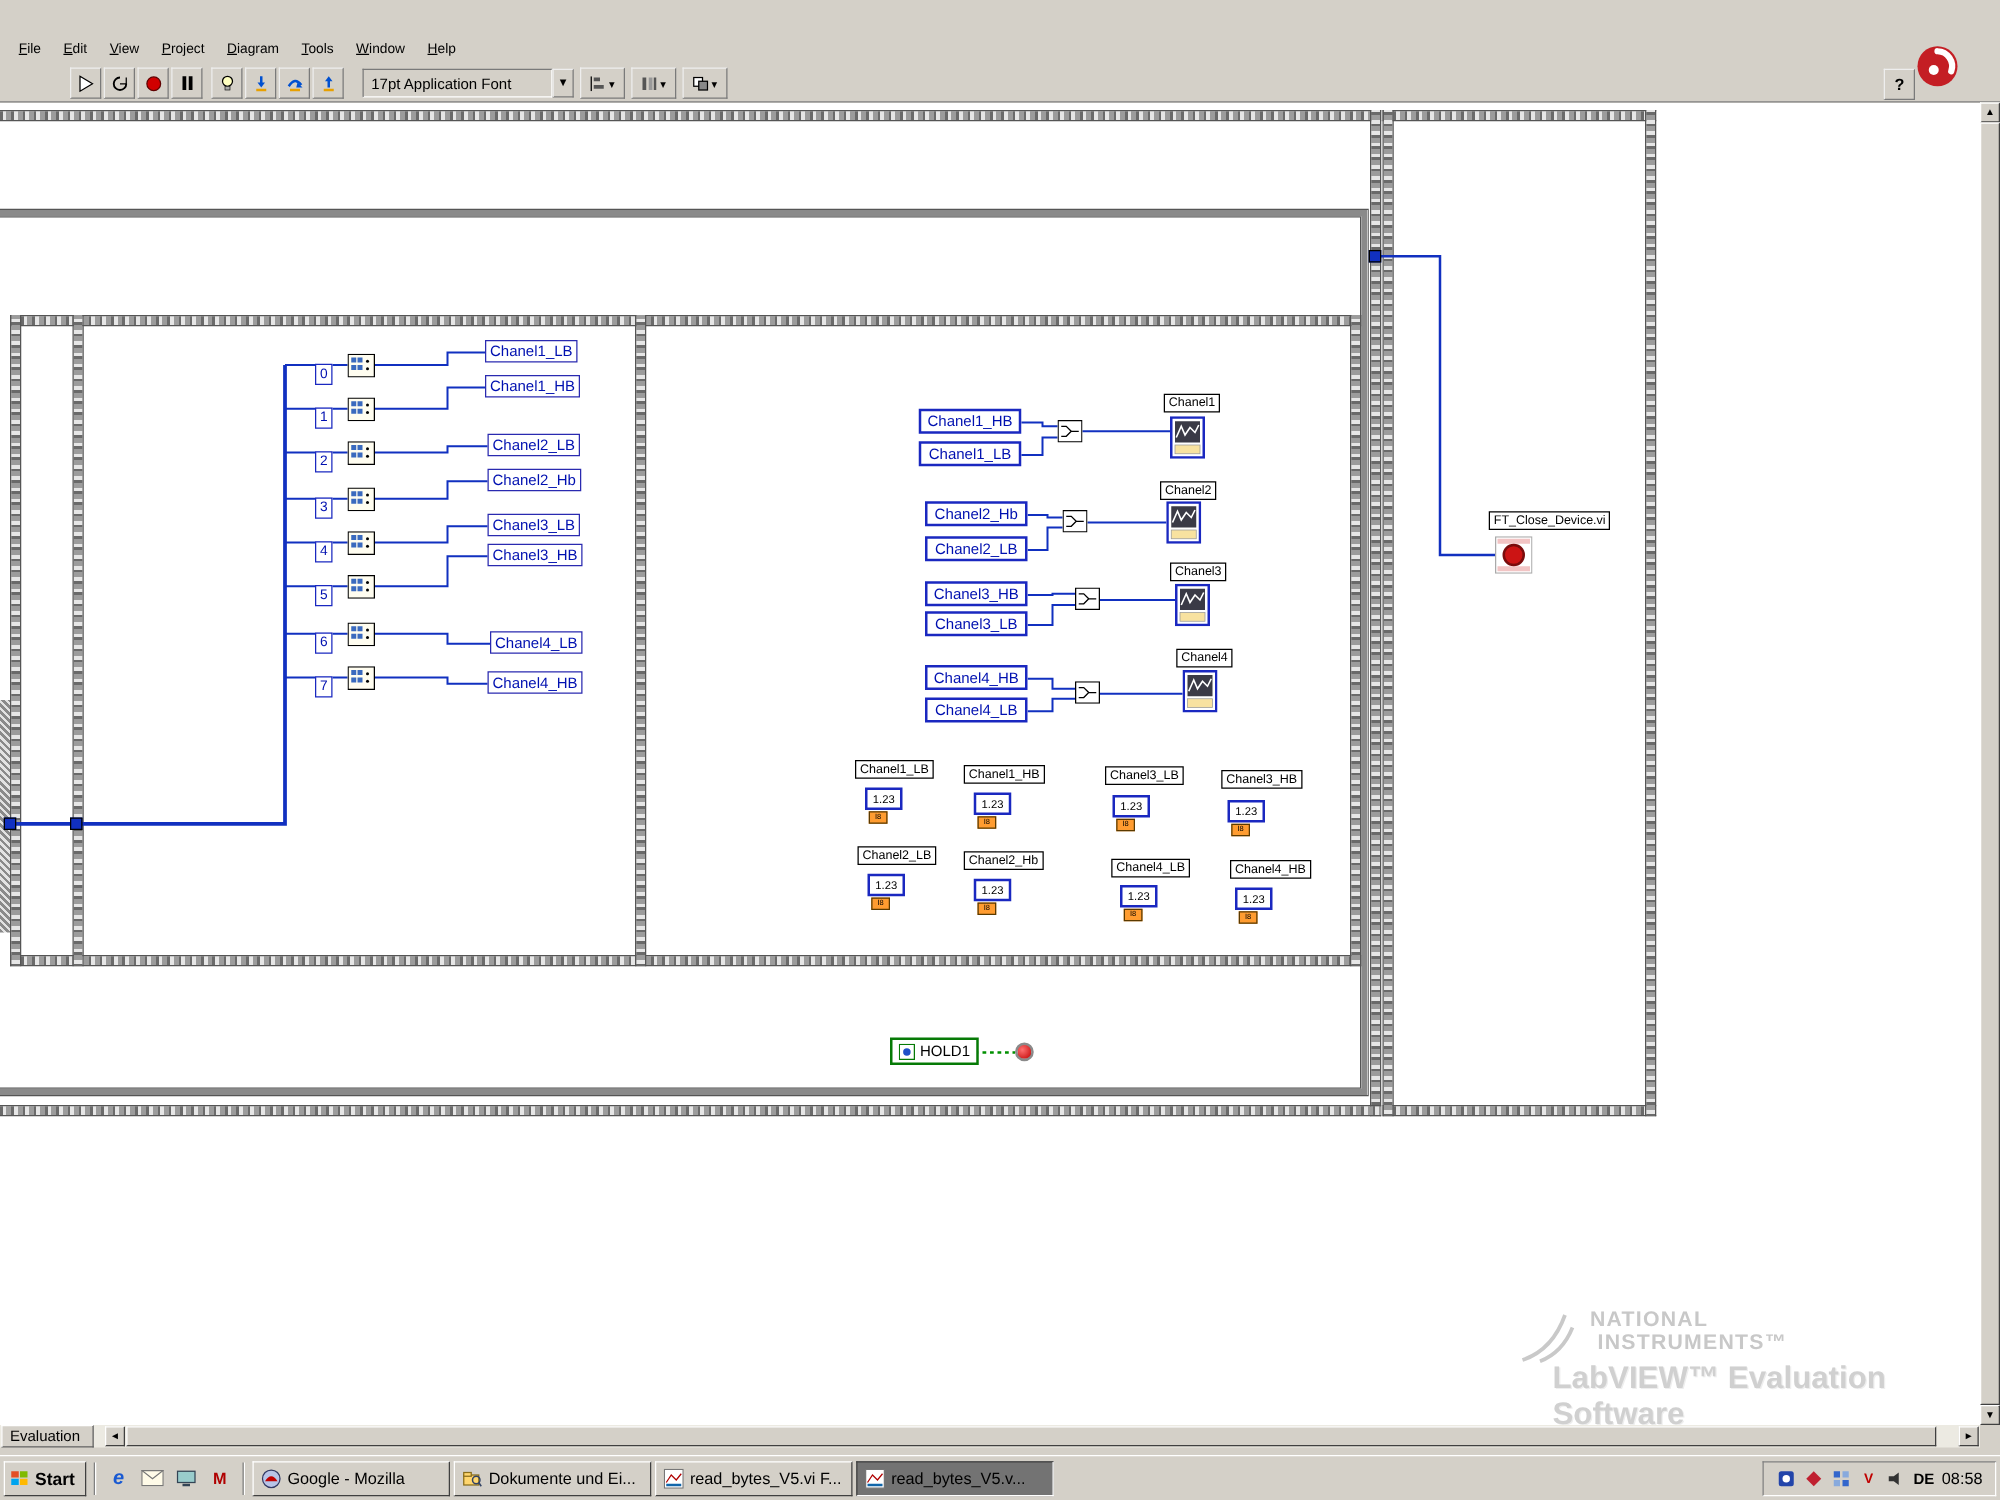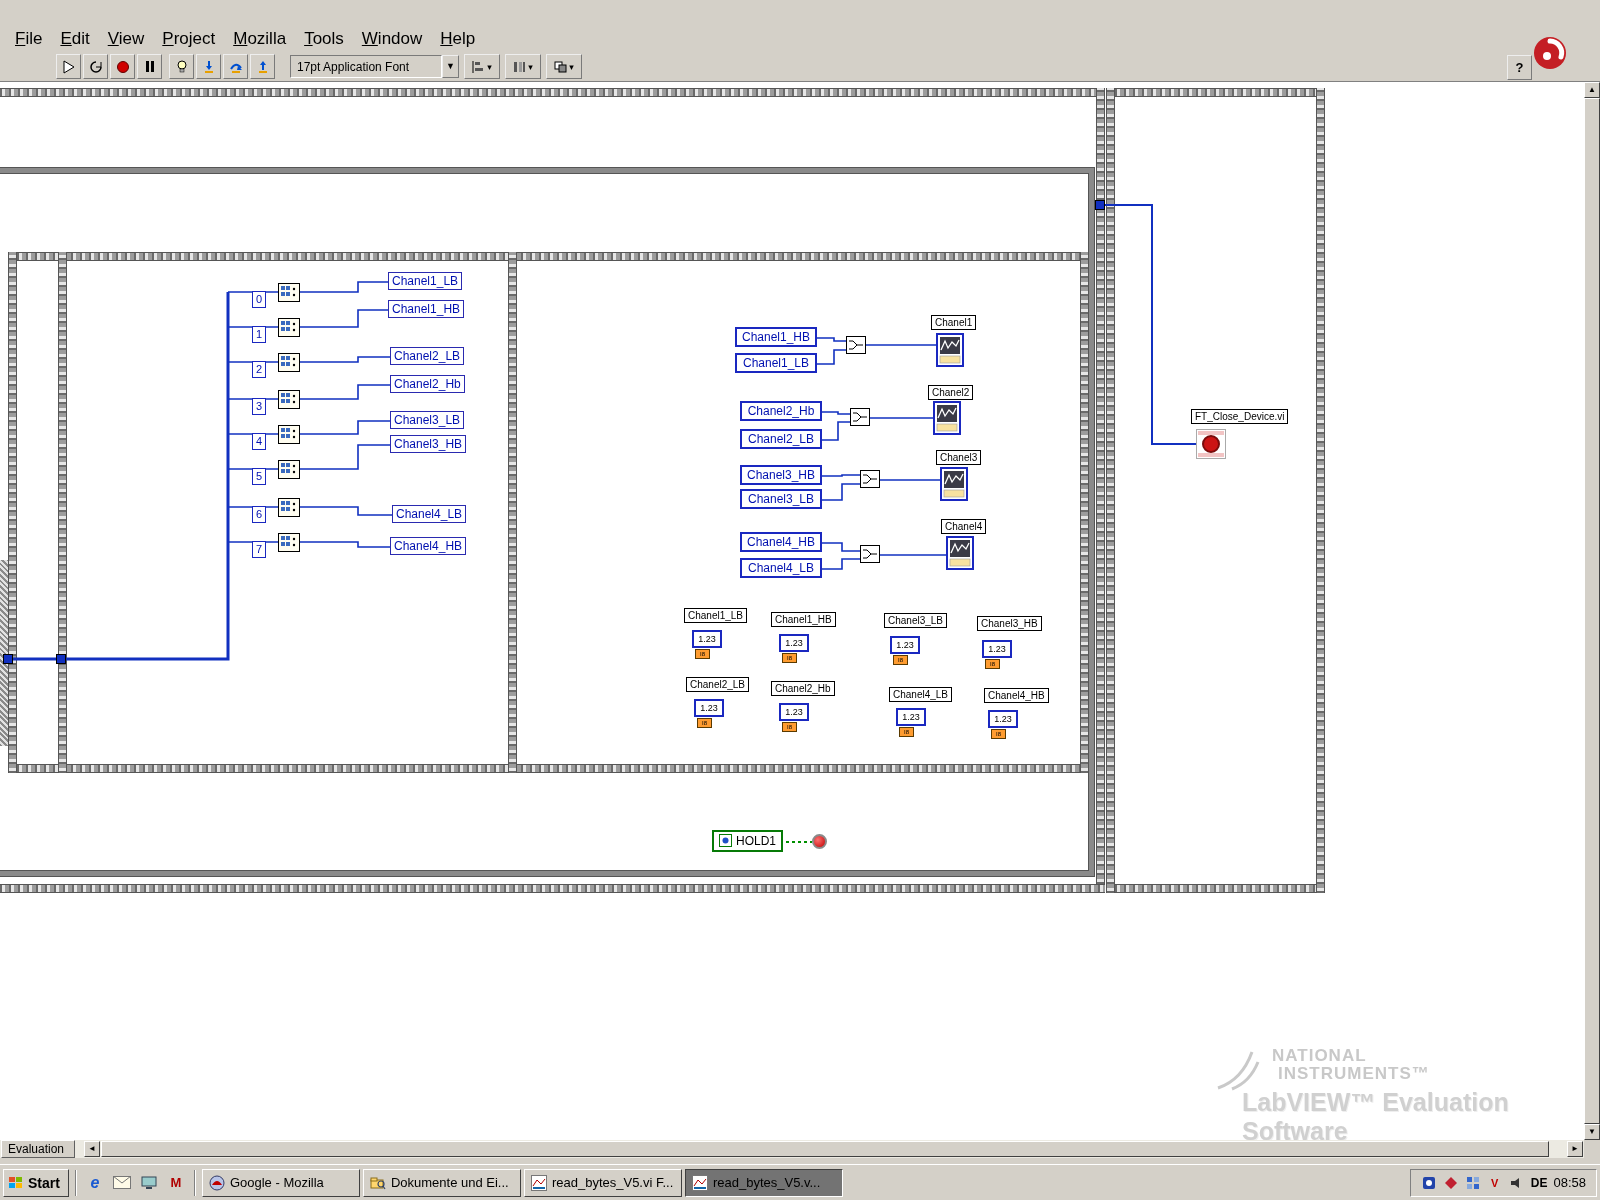--- a/index.html
+++ b/index.html
@@ -10,21 +10,21 @@
   
   .titlebar{position:absolute;left:0;top:0;width:1600px;height:26px;
     background:linear-gradient(90deg,#0a246a 0%,#27479c 55%,#a6caf0 100%);
     display:flex;align-items:center;color:#fff}
   .titlebar .ttl{font-size:13px;font-weight:bold;margin-left:4px}
   .winbtns{margin-left:auto;display:flex;gap:2px;padding-right:4px}
   .winbtn{width:21px;height:19px;background:#d4d0c8;border:1px solid;border-color:#fff #404040 #404040 #fff;
     color:#000;font:bold 12px/16px "Liberation Sans",sans-serif;text-align:center}
 
   .menubar{position:absolute;left:0;top:26px;width:1600px;height:26px;background:#d4d0c8;
-    display:flex;align-items:center;font-size:17px;color:#000;padding-left:6px}
+    display:flex;align-items:center;font-size:11px;color:#000;padding-left:6px}
   .mitem{display:inline-block;padding:4px 9px}
   .mitem::first-letter{text-decoration:underline}
 
   .toolbar{position:absolute;left:0;top:52px;width:1600px;height:30px;background:#d4d0c8;
     border-bottom:1px solid #808080;display:flex;align-items:center}
   .tbtn{width:25px;height:25px;margin:0 1px;border:1px solid;border-color:#eee #7a7a7a #7a7a7a #eee;
     background:#d4d0c8;display:flex;align-items:center;justify-content:center}
   .fontbox{height:23px;width:152px;margin-left:14px;background:#d4d0c8;border:1px solid;
     border-color:#7a7a7a #fff #fff #7a7a7a;font-size:12px;color:#000;display:flex;align-items:center;padding-left:6px;white-space:nowrap}
   .fontdrop{height:23px;width:17px;border:1px solid;border-color:#eee #7a7a7a #7a7a7a #eee;background:#d4d0c8;
@@ -47,21 +47,21 @@
   .pair{position:absolute;width:82px;background:#fff;border:2px solid #1a28c0;color:#0010b0;font-size:12px;
     text-align:center;padding:1px 0;white-space:nowrap}
   .cbox{position:absolute;width:14px;height:17px;background:#fff;border:1px solid #1a28c0;color:#0010b0;
     font-size:11px;line-height:15px;text-align:center}
 
   .ind{position:absolute;width:30px}
   .ind .v{height:18px;background:#fff;border:2px solid #1a28c0;font-size:9px;line-height:14px;text-align:center;color:#000}
   .ind .t{width:15px;height:10px;margin:1px 0 0 3px;background:#ff9c30;border:1px solid #5a3a00;
     font-size:6px;line-height:8px;text-align:center;color:#000}
 
-  .hold{position:absolute;display:flex;align-items:flex-start;gap:4px;background:#fff;border:2px solid #067a06;
+  .hold{position:absolute;display:flex;align-items:center;gap:4px;background:#fff;border:2px solid #067a06;
     padding:2px 5px;font-size:12px;color:#000}
   .led{position:absolute;width:15px;height:15px;border-radius:50%;
     background:radial-gradient(circle at 35% 35%,#ff7070,#c00000);border:2px solid #8a8a8a}
   .sticky{position:absolute;background:#ffffce;border:1px solid #8a8a5a;box-shadow:2px 2px 0 #777;
     font-size:12px;padding:3px 5px;color:#000}
 
   
   .wm{position:absolute;color:#c8c8c8}
   .wm-brand{font-weight:bold;font-size:17px;letter-spacing:1px}
   .wm-prod{font-size:25px;font-weight:bold;color:#d0d0d0;text-shadow:1px 1px 0 #eee}
@@ -373,21 +373,21 @@
   <div class="wm wm-brand" style="left:1272px;top:1046px">NATIONAL</div>
   <div class="wm wm-brand" style="left:1278px;top:1064px">INSTRUMENTS™</div>
   <div class="wm wm-prod" style="left:1242px;top:1088px">LabVIEW™ Evaluation Software</div>
 
 
   <div class="menubar">
     <span class="mitem">File</span>
     <span class="mitem">Edit</span>
     <span class="mitem">View</span>
     <span class="mitem">Project</span>
-    <span class="mitem">Mozilla</span>
+    <span class="mitem">Diagram</span>
     <span class="mitem">Tools</span>
     <span class="mitem">Window</span>
     <span class="mitem">Help</span>
   </div>
 
   <div class="toolbar">
     <div class="tbtn" style="margin-left:56px">
         <svg width="14" height="14">
           <path d="M2,1 L12,7 L2,13 Z" fill="#fff" stroke="#000"></path>
         </svg>

